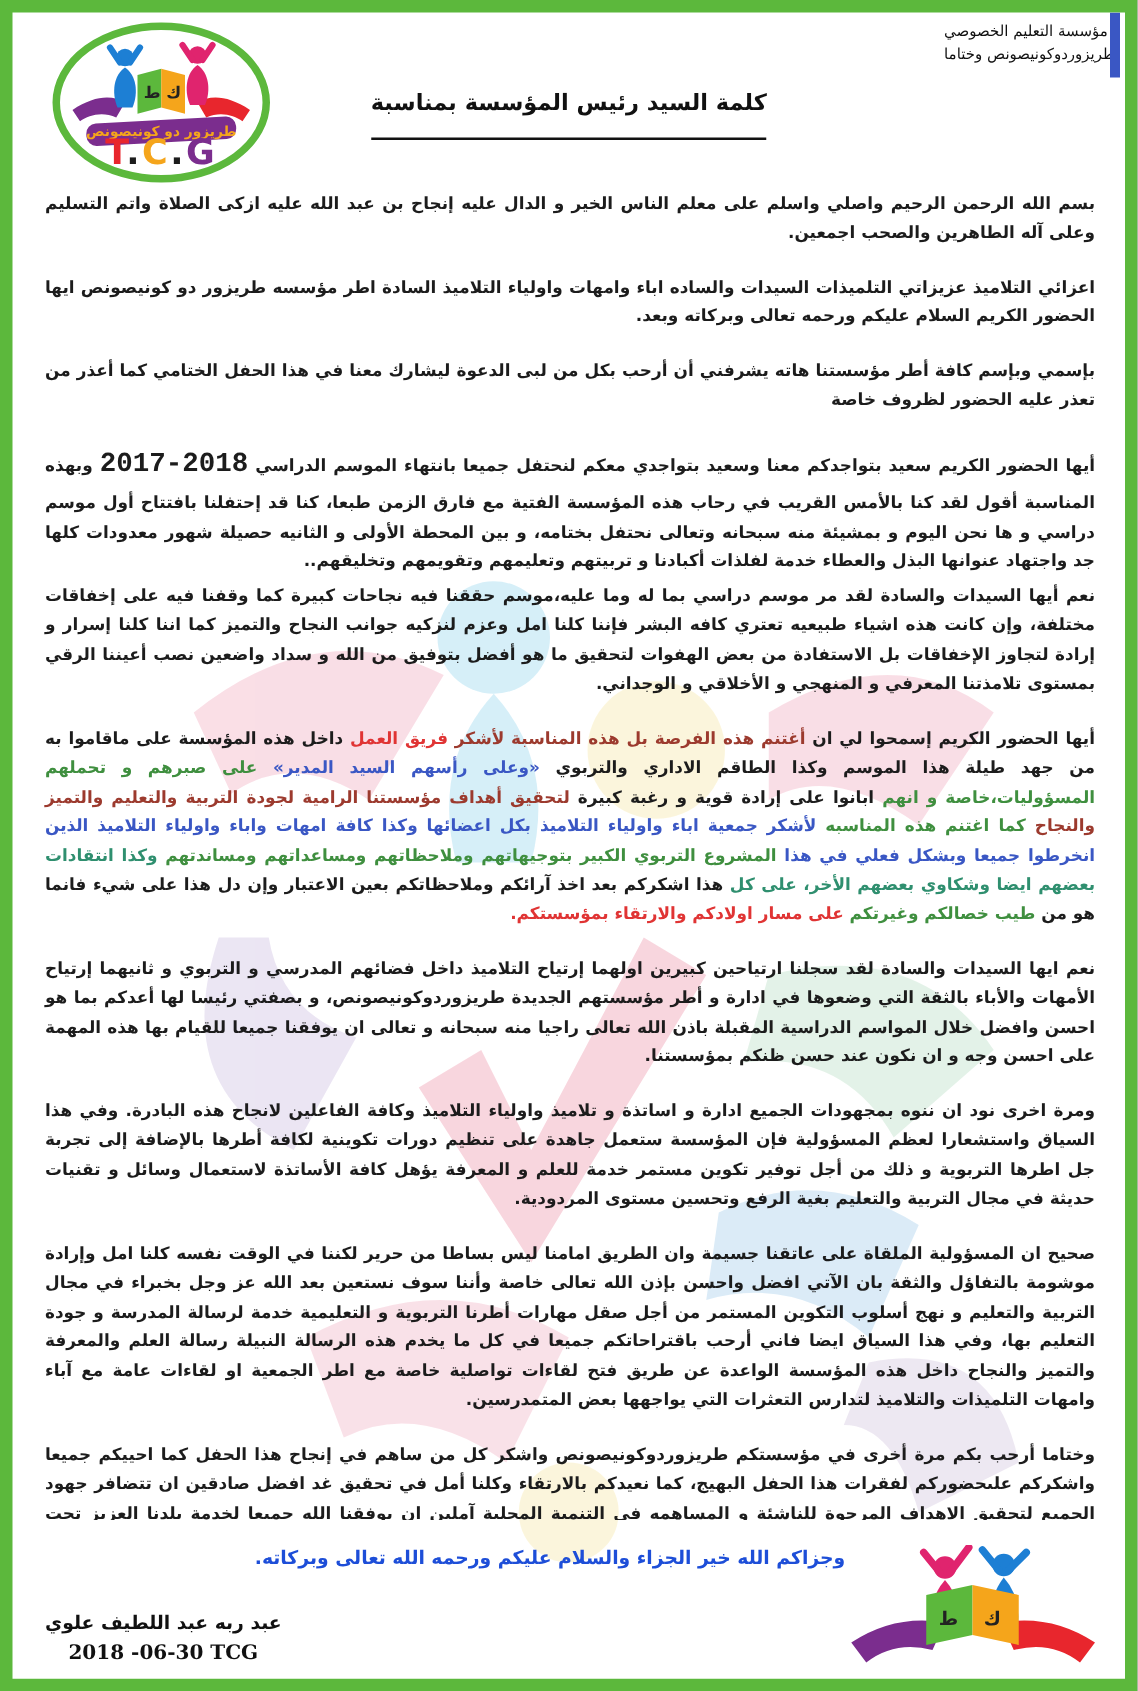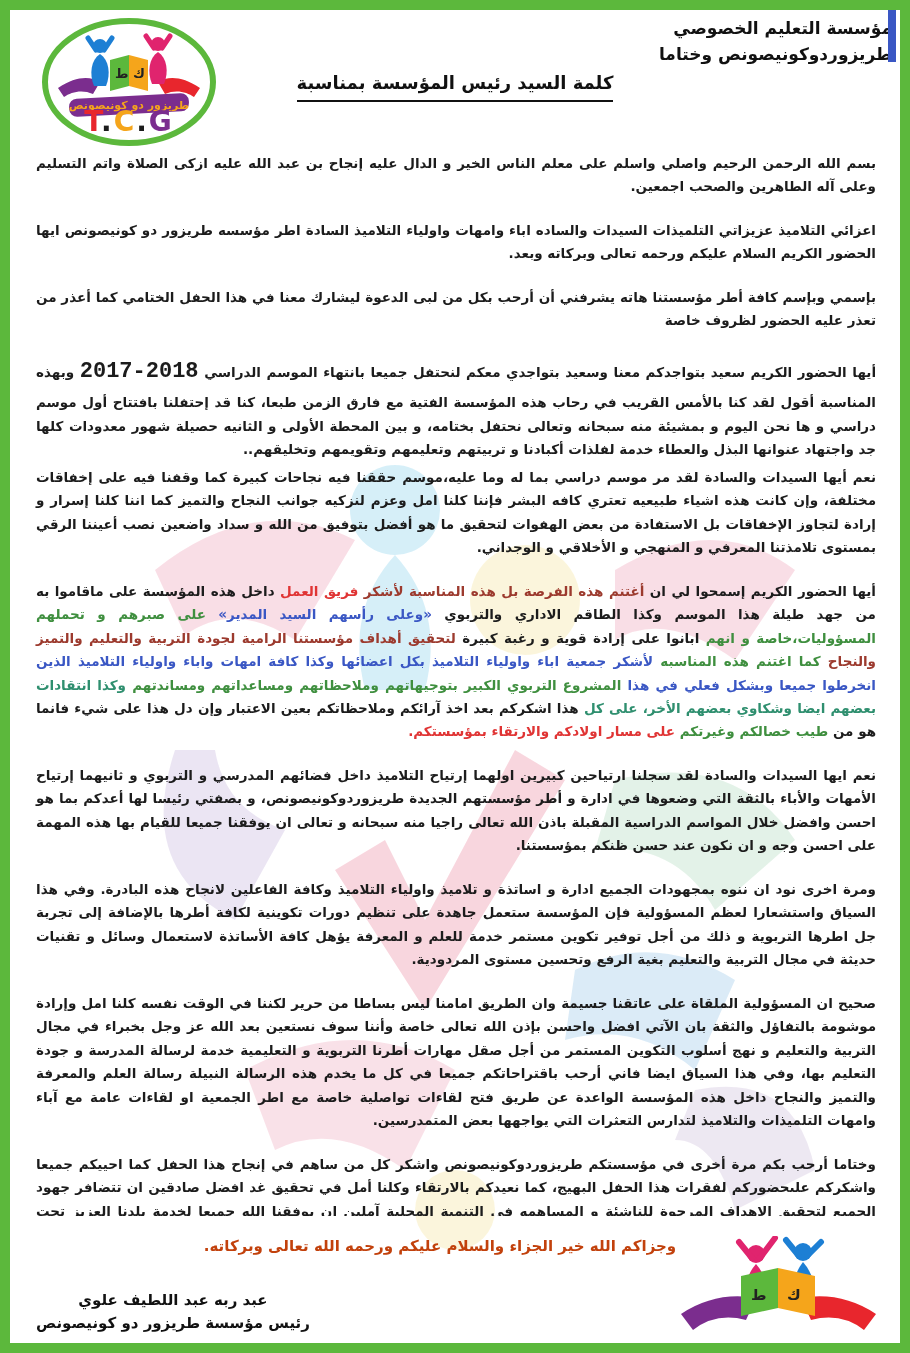--- a/index.html
+++ b/index.html
@@ -8,34 +8,34 @@
     box-sizing:border-box;border:10px solid #5cb83c;overflow:hidden;
     font-family:"DejaVu Sans",sans-serif;
   }
   .border-accent{position:absolute;z-index:5;}
   .accent-top-red{top:-10px;left:490px;width:300px;height:10px;background:#8e2a1e;}
   .accent-right-blue{top:0;right:4px;width:8px;height:52px;background:#3a57c4;}
   .accent-bottom-blue{bottom:-10px;right:-10px;width:60px;height:10px;background:#3a7fc4;}
   .watermark{position:absolute;left:85px;top:440px;opacity:.5;z-index:0;pointer-events:none;}
   .content{position:relative;z-index:1;}
   .header{position:relative;height:142px;}
-  .org{position:absolute;top:6px;right:8px;direction:rtl;text-align:right;
-       font-weight:bold;font-size:17px;line-height:1.5;color:#111;}
+  .org{position:absolute;top:6px;right:8px;direction:rtl;text-align:left;
+       font-weight:normal;font-size:12px;line-height:1.5;color:#111;}
   .doc-title{position:absolute;top:57px;left:0;right:0;text-align:center;direction:rtl;
        font-weight:bold;font-size:18px;line-height:1.8;color:#111;}
-  .doc-title span{display:inline-block;border-bottom:2px solid #111;padding-bottom:1px;}
+  .doc-title span{display:inline-block;border-bottom:2px solid #111;padding-bottom:11px;}
   .logo-wrap{position:absolute;left:28px;top:6px;width:182px;height:134px;}
   .logo-acronym{position:absolute;left:0;right:0;bottom:14px;text-align:center;
        font-size:28px;font-weight:bold;letter-spacing:2px;line-height:1;}
   .body{direction:rtl;text-align:justify;padding:0 24px 0 26px;height:1064px;overflow:hidden;}
   .para{margin:0 0 20px;font-size:13.5px;font-weight:bold;color:#1c1c1c;line-height:1.74;}
   .para.tight{margin-bottom:4px;}
   .big-year{font-size:22px;letter-spacing:1px;font-family:Liberation Mono, monospace;}
   .closing{position:absolute;bottom:88px;left:170px;width:520px;direction:rtl;text-align:center;
-       font-weight:bold;font-size:15px;color:#c2410c;z-index:2;}
+       font-weight:bold;font-size:15px;color:#1d4ed8;z-index:2;}
   .signature{position:absolute;left:26px;bottom:8px;direction:rtl;text-align:center;
        font-weight:bold;font-size:15px;line-height:1.55;color:#111;z-index:2;}
   .signature .date{direction:ltr;font-family:"DejaVu Serif",serif;font-size:16px;}
   .footer-logo{position:absolute;right:14px;bottom:2px;z-index:2;}
 </style>
 </head>
 <body>
 
 <div class="page">
 
@@ -103,21 +103,21 @@
         <p class="para" dir="rtl"><span>ومرة اخرى نود ان ننوه بمجهودات الجميع ادارة و اساتذة و تلاميذ واولياء التلاميذ وكافة الفاعلين لانجاح هذه البادرة. وفي هذا السياق واستشعارا لعظم المسؤولية فإن المؤسسة ستعمل جاهدة على تنظيم دورات تكوينية لكافة أطرها بالإضافة إلى تجربة جل اطرها التربوية و ذلك من أجل توفير تكوين مستمر خدمة للعلم و المعرفة يؤهل كافة الأساتذة لاستعمال وسائل و تقنيات حديثة في مجال التربية والتعليم بغية الرفع وتحسين مستوى المردودية.</span></p>
         <p class="para" dir="rtl"><span>صحيح ان المسؤولية الملقاة على عاتقنا جسيمة وان الطريق امامنا ليس بساطا من حرير لكننا في الوقت نفسه كلنا امل وإرادة موشومة بالتفاؤل والثقة بان الآتي افضل واحسن بإذن الله تعالى خاصة وأننا سوف نستعين  بعد الله عز وجل بخبراء في مجال التربية والتعليم و نهج أسلوب التكوين المستمر من أجل صقل مهارات أطرنا التربوية و التعليمية خدمة لرسالة المدرسة و جودة التعليم بها، وفي هذا السياق ايضا فاني أرحب باقتراحاتكم جميعا في كل ما يخدم هذه الرسالة النبيلة رسالة العلم والمعرفة والتميز والنجاح داخل هذه المؤسسة الواعدة عن طريق فتح لقاءات تواصلية خاصة مع  اطر الجمعية او لقاءات عامة مع آباء وامهات التلميذات والتلاميذ لتدارس التعثرات التي يواجهها بعض المتمدرسين.</span></p>
         <p class="para" dir="rtl"><span>وختاما أرحب بكم مرة أخرى في مؤسستكم طريزوردوكونيصونص واشكر كل من ساهم في إنجاح هذا الحفل كما احييكم جميعا واشكركم علىحضوركم لفقرات هذا الحفل البهيج، كما نعيدكم بالارتقاء وكلنا أمل في تحقيق غد افضل صادقين ان تتضافر جهود الجميع لتحقيق الاهداف المرجوة للناشئة و المساهمه في التنمية المحلية آملين  ان  يوفقنا الله  جميعا لخدمة بلدنا العزيز تحت القيادة الرشيدة لصاحب الجلالة الملك محمد السادس نصرد الله وأيده.</span></p>
       </div>
   </div>
 
   <div class="closing">وجزاكم الله خير الجزاء والسلام عليكم ورحمه الله تعالى وبركاته.</div>
 
   <div class="signature">
     <div>عبد ربه عبد اللطيف علوي</div>
-    <div>رئيس مؤسسة طريزور دو كونيصونص</div>
+    <div class="date">2018 -06-30  TCG</div>
   </div>
 
   <svg class="footer-logo" width="215" height="105" viewBox="0 0 215 105">
     <path d="M10 78 Q45 55 85 62 L75 84 Q45 76 22 94 Z" fill="#7b2d8e"></path>
     <path d="M205 78 Q170 55 130 62 L140 84 Q170 76 193 94 Z" fill="#e8262d"></path>
     <circle cx="85" cy="18" r="9" fill="#e0246e"></circle>
     <path d="M85 28 Q70 45 75 72 L95 72 Q100 45 85 28 Z" fill="#e0246e"></path>
     <path d="M68 6 L81 22 M104 2 L89 22" stroke="#e0246e" stroke-width="6" stroke-linecap="round"></path>
     <circle cx="132" cy="16" r="9" fill="#1d7fd4"></circle>
     <path d="M132 26 Q118 44 122 72 L142 72 Q148 44 132 26 Z" fill="#1d7fd4"></path>

